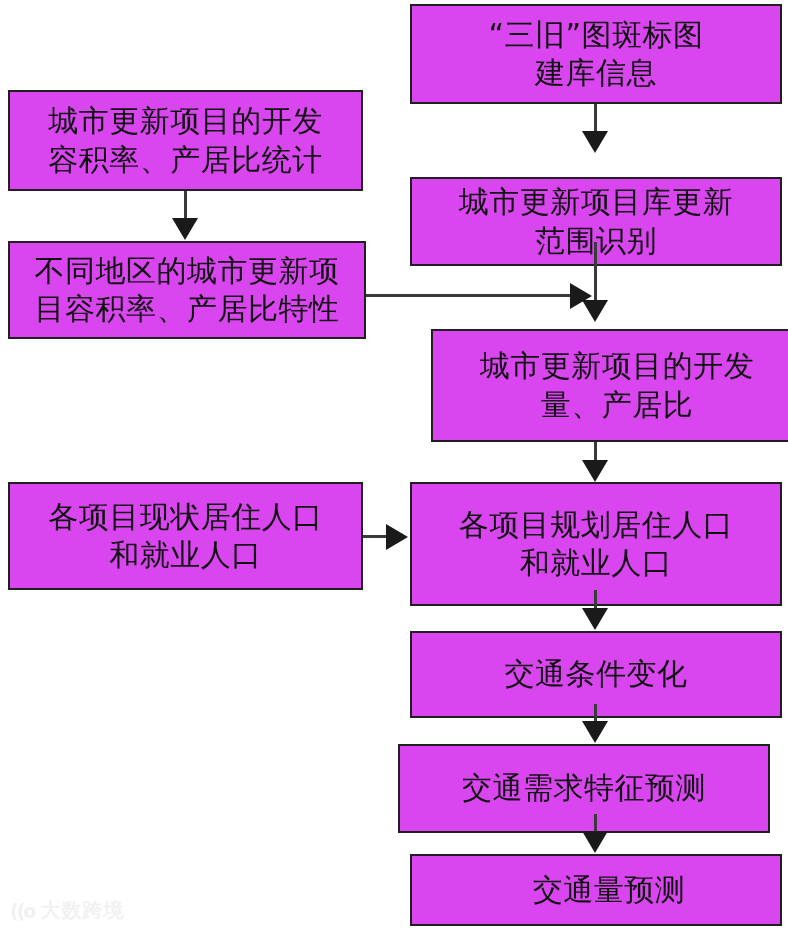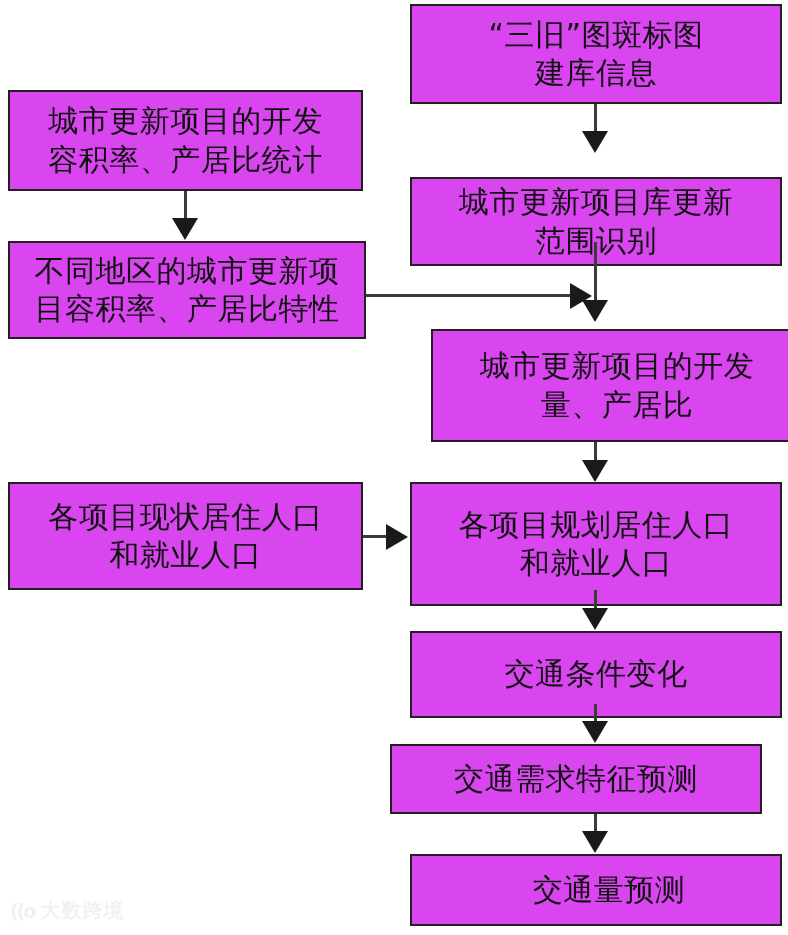--- a/index.html
+++ b/index.html
@@ -30,21 +30,21 @@
     letter-spacing: 0.5px;
     white-space: pre-line;
     padding: 2px 6px;
   }
   
   #n-sanjiu      { left: 410px; top: 4px;   width: 372px; height: 100px; }
   #n-libku       { left: 410px; top: 153px; width: 372px; height: 89px; margin-top: 24px;  }
   #n-kaifa       { left: 431px; top: 329px; width: 372px; height: 113px; }
   #n-guihua      { left: 410px; top: 482px; width: 372px; height: 124px; }
   #n-jiaotong    { left: 410px; top: 631px; width: 372px; height: 87px;  }
-  #n-xuqiu       { left: 390px; top: 744px; width: 372px; height: 70px;  }
+  #n-xuqiu       { left: 398px; top: 744px; width: 372px; height: 89px;  }
   #n-yuce        { left: 410px; top: 854px; width: 372px; height: 72px; padding-left: 32px;  }
   
   #n-yipifu      { left: 8px;  top: 90px;  width: 355px; height: 101px; }
   #n-butong      { left: 8px;  top: 241px; width: 358px; height: 98px; }
   #n-xianzhuang  { left: 8px;  top: 482px; width: 355px; height: 108px; }
 
   .edge {
     position: absolute;
     background: #3a3a3a;
   }

